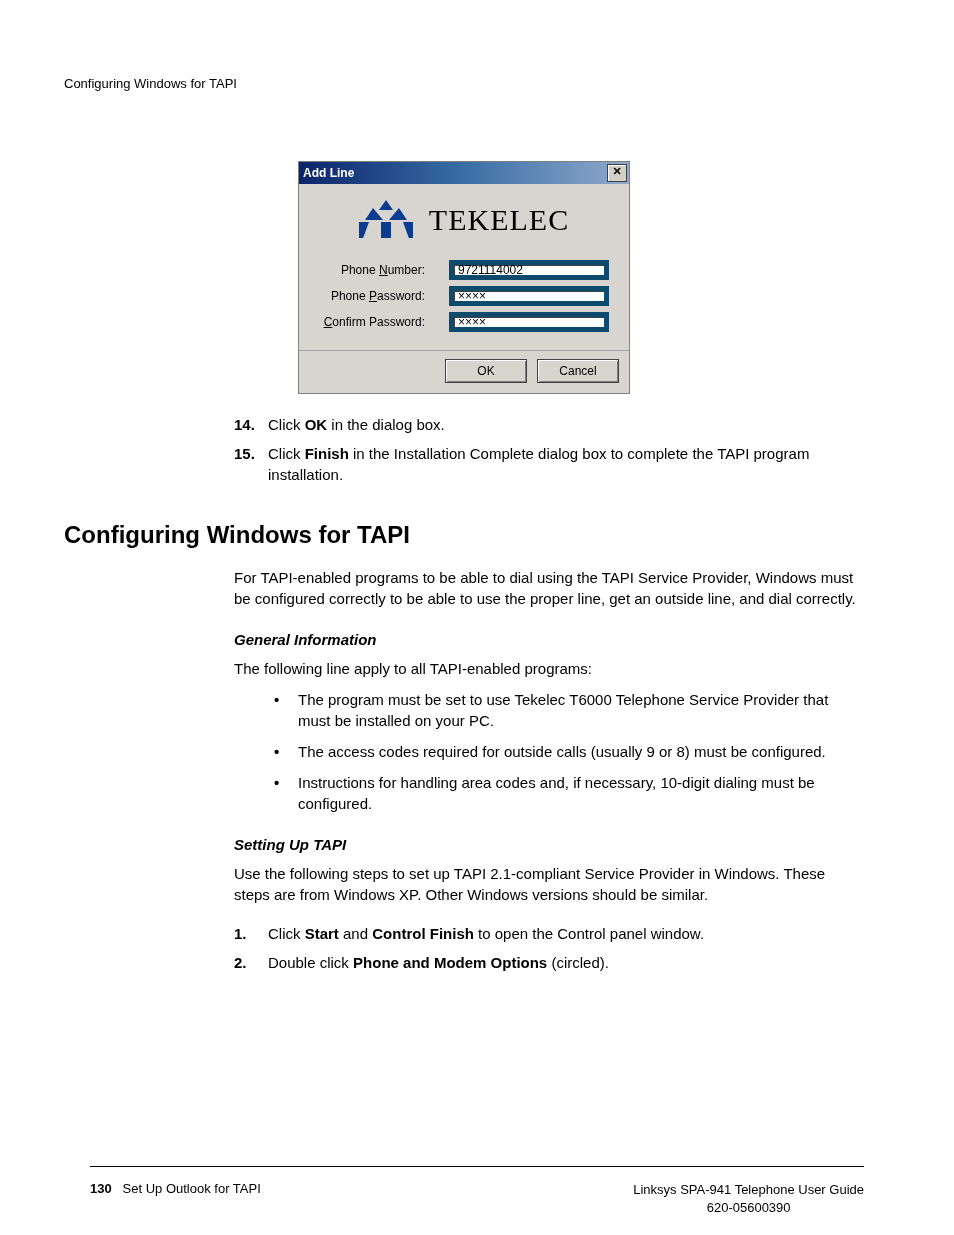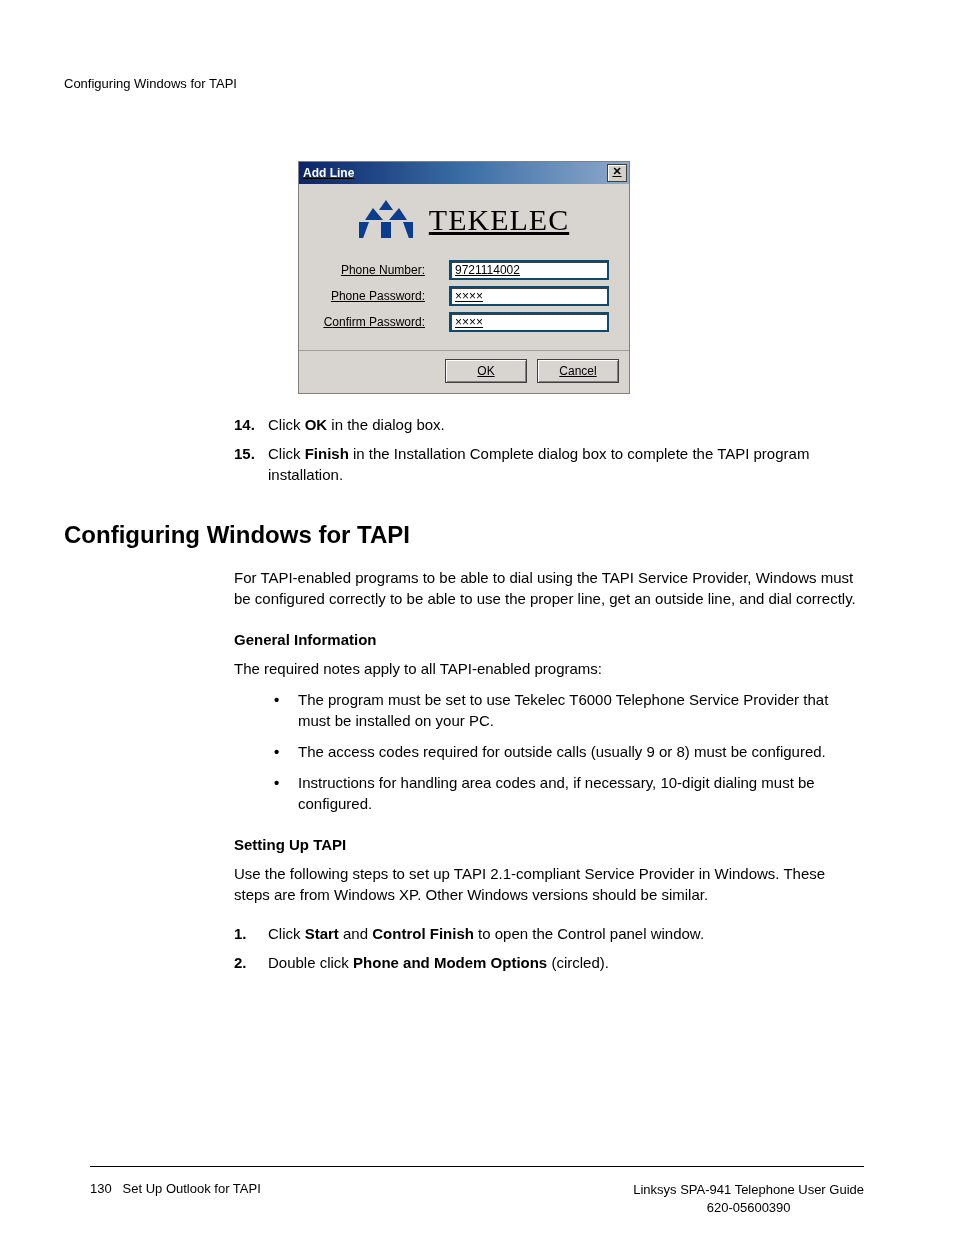--- a/index.html
+++ b/index.html
@@ -18,21 +18,20 @@
     margin-top: 24px;
   }
   .running-header {
     font-size: 13px;
     margin-bottom: 70px;
   }
   .dialog-wrap {
     display: flex;
     justify-content: center;
     margin-bottom: 20px;
-    text-decoration: underline;
   }
   .dialog {
     width: 330px;
     border: 1px solid #808080;
     background: #d8d4d0;
     font-family: Tahoma, Arial, sans-serif;
   }
   .dialog-titlebar {
     display: flex;
     align-items: center;
@@ -88,21 +87,21 @@
   }
   .form-label {
     font-size: 12px;
     text-align: right;
   }
   .form-label u { text-decoration: underline; }
   .form-input {
     width: 160px;
     height: 20px;
     background: #fff;
-    border: 2px solid #0c4a6e;
+    border: 5px solid #0c4a6e;
     box-shadow: inset 1px 1px 0 #404040;
     font-size: 12px;
     padding: 0 4px;
     box-sizing: border-box;
   }
   .dialog-footer {
     border-top: 1px solid #a0a0a0;
     padding: 8px 10px 10px 10px;
     display: flex;
     justify-content: flex-end;
@@ -147,20 +146,21 @@
   }
   .body-para {
     font-size: 15px;
     line-height: 1.4;
     margin: 8px 0 18px 0;
   }
   .h2 {
     font-size: 15px;
     font-weight: bold;
     margin: 22px 0 10px 0;
+    font-style: italic;
   }
   .bullets {
     margin: 0 0 0 40px;
     padding: 0;
     list-style: none;
   }
   .bullets li {
     display: flex;
     font-size: 15px;
     line-height: 1.4;
@@ -180,21 +180,21 @@
   .footer-rule {
     border: none;
     border-top: 1px solid #000;
     margin: 0 0 14px 0;
   }
   .footer-row {
     display: flex;
     justify-content: space-between;
     font-size: 13px;
   }
-  .footer-left b { font-weight: normal; }
+  .footer-left b { font-weight: bold; }
   .footer-right { text-align: center; line-height: 1.4; }
 </style>
 </head>
 <body>
 
 <div class="page">
 
   <div class="running-header">Configuring Windows for TAPI</div>
 
   <div class="dialog-wrap">
@@ -260,21 +260,21 @@
         </li>
       </ol>
   </div>
 
   <div class="h1">Configuring Windows for TAPI</div>
 
   <div class="content-indent">
     <p class="body-para">For TAPI-enabled programs to be able to dial using the TAPI Service Provider, Windows must be configured correctly to be able to use the proper line, get an outside line, and dial correctly.</p>
 
     <div class="h2">General Information</div>
-    <p class="body-para" style="margin-bottom:8px">The required notes apply to all TAPI-enabled programs:</p>
+    <p class="body-para" style="margin-bottom:8px">The following line apply to all TAPI-enabled programs:</p>
     <ul class="bullets" id="general-bullets">
         <li>
           <span class="dot">•</span>
           <span>The program must be set to use Tekelec T6000 Telephone Service Provider that must be installed on your PC.</span>
         </li>
         <li>
           <span class="dot">•</span>
           <span>The access codes required for outside calls (usually 9 or 8) must be configured.</span>
         </li>
         <li>

